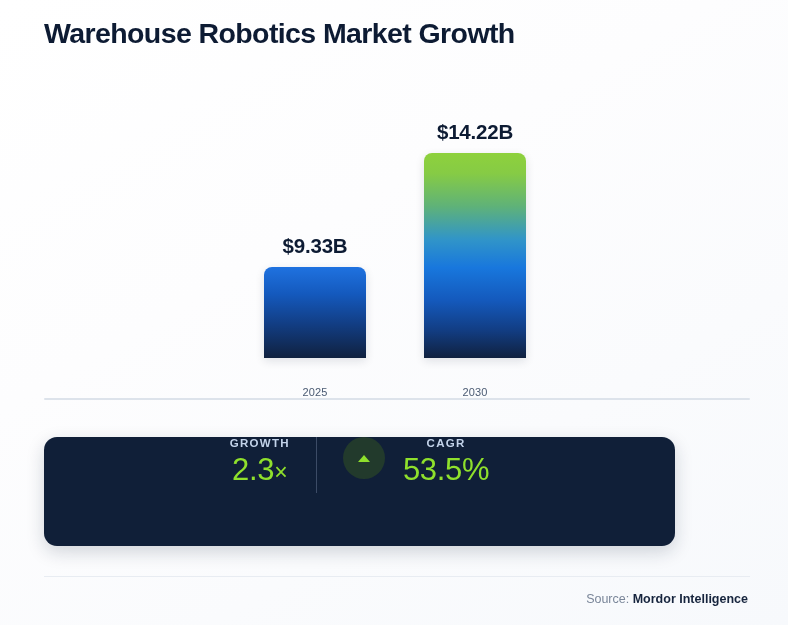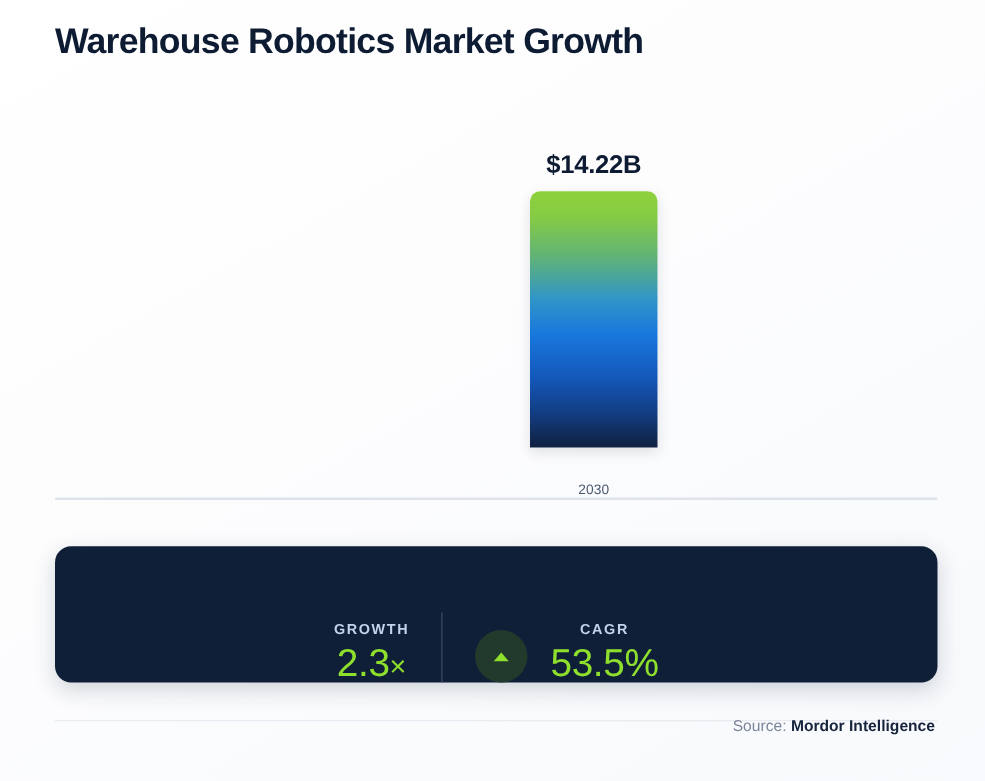--- a/index.html
+++ b/index.html
@@ -140,27 +140,27 @@
     width: 706px;
     height: 1px;
     background: #e8ecf2;
   }
 
   
   .stats-panel {
     position: absolute;
     left: 44px;
     top: 437px;
-    width: 706px;
+    width: 631px;
     height: 109px;
     box-sizing: border-box;
     background: #101f38;
     border-radius: 13px;
     display: flex;
-    align-items: flex-end;
+    align-items: flex-start;
     justify-content: center;
     box-shadow: 0 6px 18px rgba(16, 31, 56, 0.18);
   }
 
   .stat {
     display: flex;
     flex-direction: column;
     align-items: center;
     justify-content: center;
   }
@@ -209,38 +209,43 @@
     border-right: 6px solid transparent;
     border-bottom: 7px solid #8fe02c;
   }
 
   .stat-growth { margin-left: 0; }
 
   
   .footer {
     position: absolute;
     right: 40px;
-    top: 574px;
+    top: 592px;
     font-size: 12.5px;
     white-space: nowrap;
   }
   .footer .src-label { color: #7a8699; }
   .footer .src-name { color: #16243d; font-weight: bold; }
 </style>
 </head>
 <body>
 
 <div id="infographic">
 
   <div class="header">
     <h1 class="chart-title">Warehouse Robotics Market Growth</h1>
   </div>
 
   <div class="plot">
 
+    <div class="bar-group g2025">
+      <div class="bar-value">$9.33B</div>
+      <div class="bar b2025" style="height: 90.7px;"></div>
+      <div class="bar-caption">2025</div>
+    </div>
 
     <div class="bar-group g2030">
       <div class="bar-value">$14.22B</div>
       <div class="bar b2030" style="height: 205px;"></div>
       <div class="bar-caption tight">2030</div>
     </div>
 
   </div>
 
   <div class="divider-top"></div>

